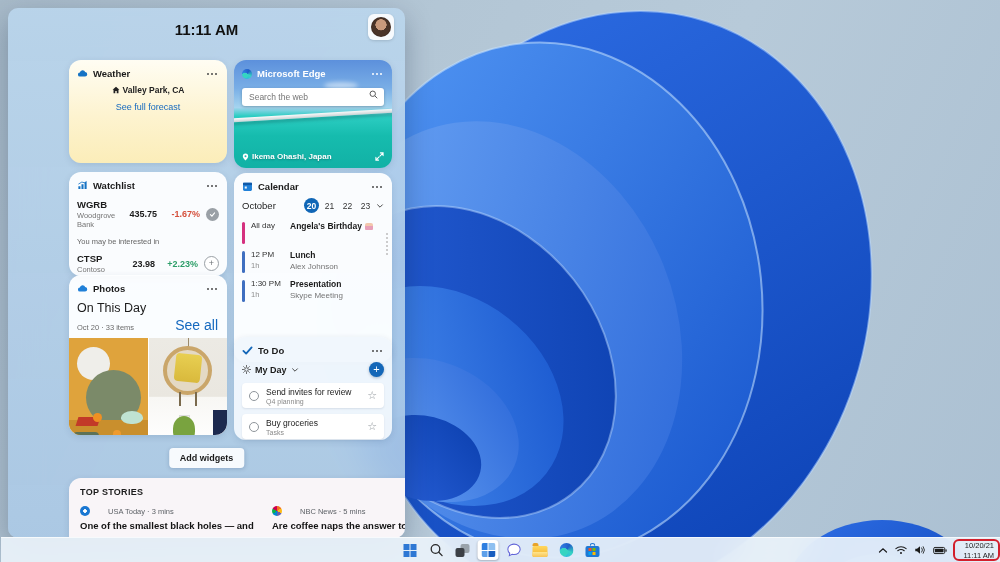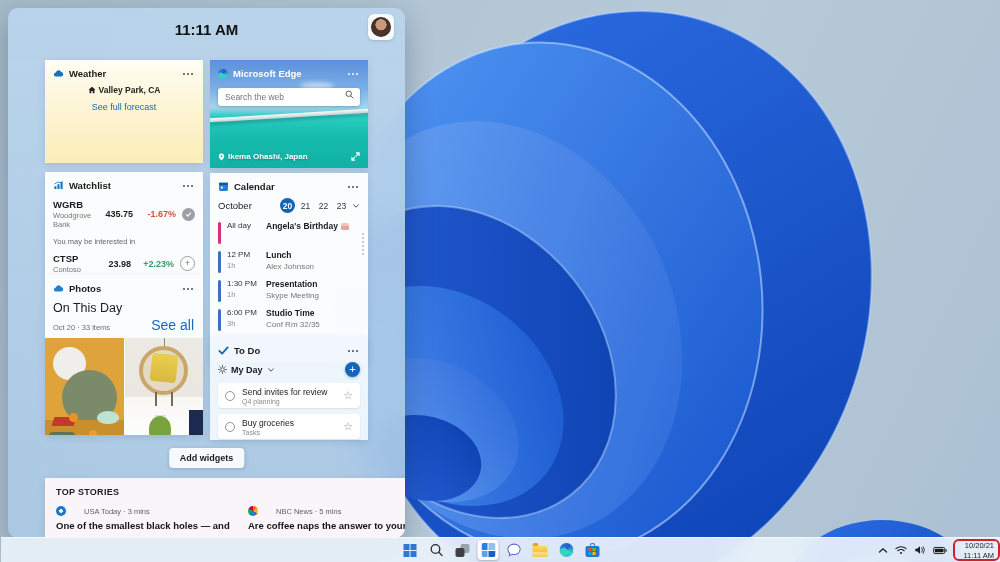--- a/index.html
+++ b/index.html
@@ -8,21 +8,21 @@
   .bloom{position:absolute;inset:0;}
 
   
   .panel{position:absolute;left:8px;top:8px;width:397px;height:530px;border-radius:10px;
     background:linear-gradient(180deg,rgba(186,213,236,.92),rgba(171,201,229,.90));
     backdrop-filter:blur(16px);box-shadow:0 10px 28px rgba(0,20,50,.28);overflow:hidden;}
   .panel-time{position:absolute;top:13px;left:0;width:100%;text-align:center;font-size:15px;font-weight:600;color:#111;}
   .avatar-btn{position:absolute;top:6px;right:11px;width:26px;height:26px;border-radius:6px;background:rgba(255,255,255,.88);box-shadow:0 1px 3px rgba(0,0,0,.15);display:flex;align-items:center;justify-content:center;}
   .avatar{width:20px;height:20px;border-radius:50%;background:radial-gradient(circle at 50% 38%,#c99a7c 0 38%,#4a3428 40% 100%);border:1px solid rgba(0,0,0,.12);box-sizing:border-box;}
 
-  .card{position:absolute;background:rgba(253,254,255,.96);border-radius:0;box-shadow:0 2px 7px rgba(10,40,80,.12);padding:7px 8px;box-sizing:border-box;}
+  .card{position:absolute;background:rgba(253,254,255,.96);border-radius:12px;box-shadow:0 2px 7px rgba(10,40,80,.12);padding:7px 8px;box-sizing:border-box;margin-left:24px;}
   .card-head{display:flex;align-items:center;gap:5px;height:13px;}
   .card-title{font-size:9.5px;font-weight:700;color:#1b1b1b;}
   .dots{margin-left:auto;display:flex;gap:2px;align-items:center;padding:3px 2px;border-radius:6px;}
   .dots i{width:2px;height:2px;border-radius:50%;background:#4a4a4a;display:block;}
   .wicon{width:11px;height:11px;flex:0 0 auto;}
 
   
   .card.weather{left:37px;top:52px;width:158px;height:103px;background:linear-gradient(180deg,#fffdf3 0%,#fdf3cf 55%,#fbedb9 100%);}
   .w-loc{display:flex;justify-content:center;align-items:center;gap:3px;margin-top:5px;font-size:8.5px;font-weight:700;color:#222;}
   .w-main{display:flex;align-items:center;gap:7px;margin-top:3px;padding:0 2px;}
@@ -359,31 +359,20 @@
           <span class="ev-bar" style="background:#3f6fc0"></span>
           <span class="ev-times">
               <div class="ev-time">1:30 PM</div>
               <div class="ev-dur">1h</div>
             </span>
           <span>
               <div class="ev-title">Presentation</div>
               <div class="ev-sub">Skype Meeting</div>
             </span>
         </div>
-        <div class="ev">
-          <span class="ev-bar" style="background:#3f6fc0"></span>
-          <span class="ev-times">
-              <div class="ev-time">6:00 PM</div>
-              <div class="ev-dur">3h</div>
-            </span>
-          <span>
-              <div class="ev-title">Studio Time</div>
-              <div class="ev-sub">Conf Rm 32/35</div>
-            </span>
-        </div>
       </div>
       <span class="cal-scroll">
           <i></i>
           <i></i>
           <i></i>
           <i></i>
           <i></i>
           <i></i>
         </span>
     </div>

